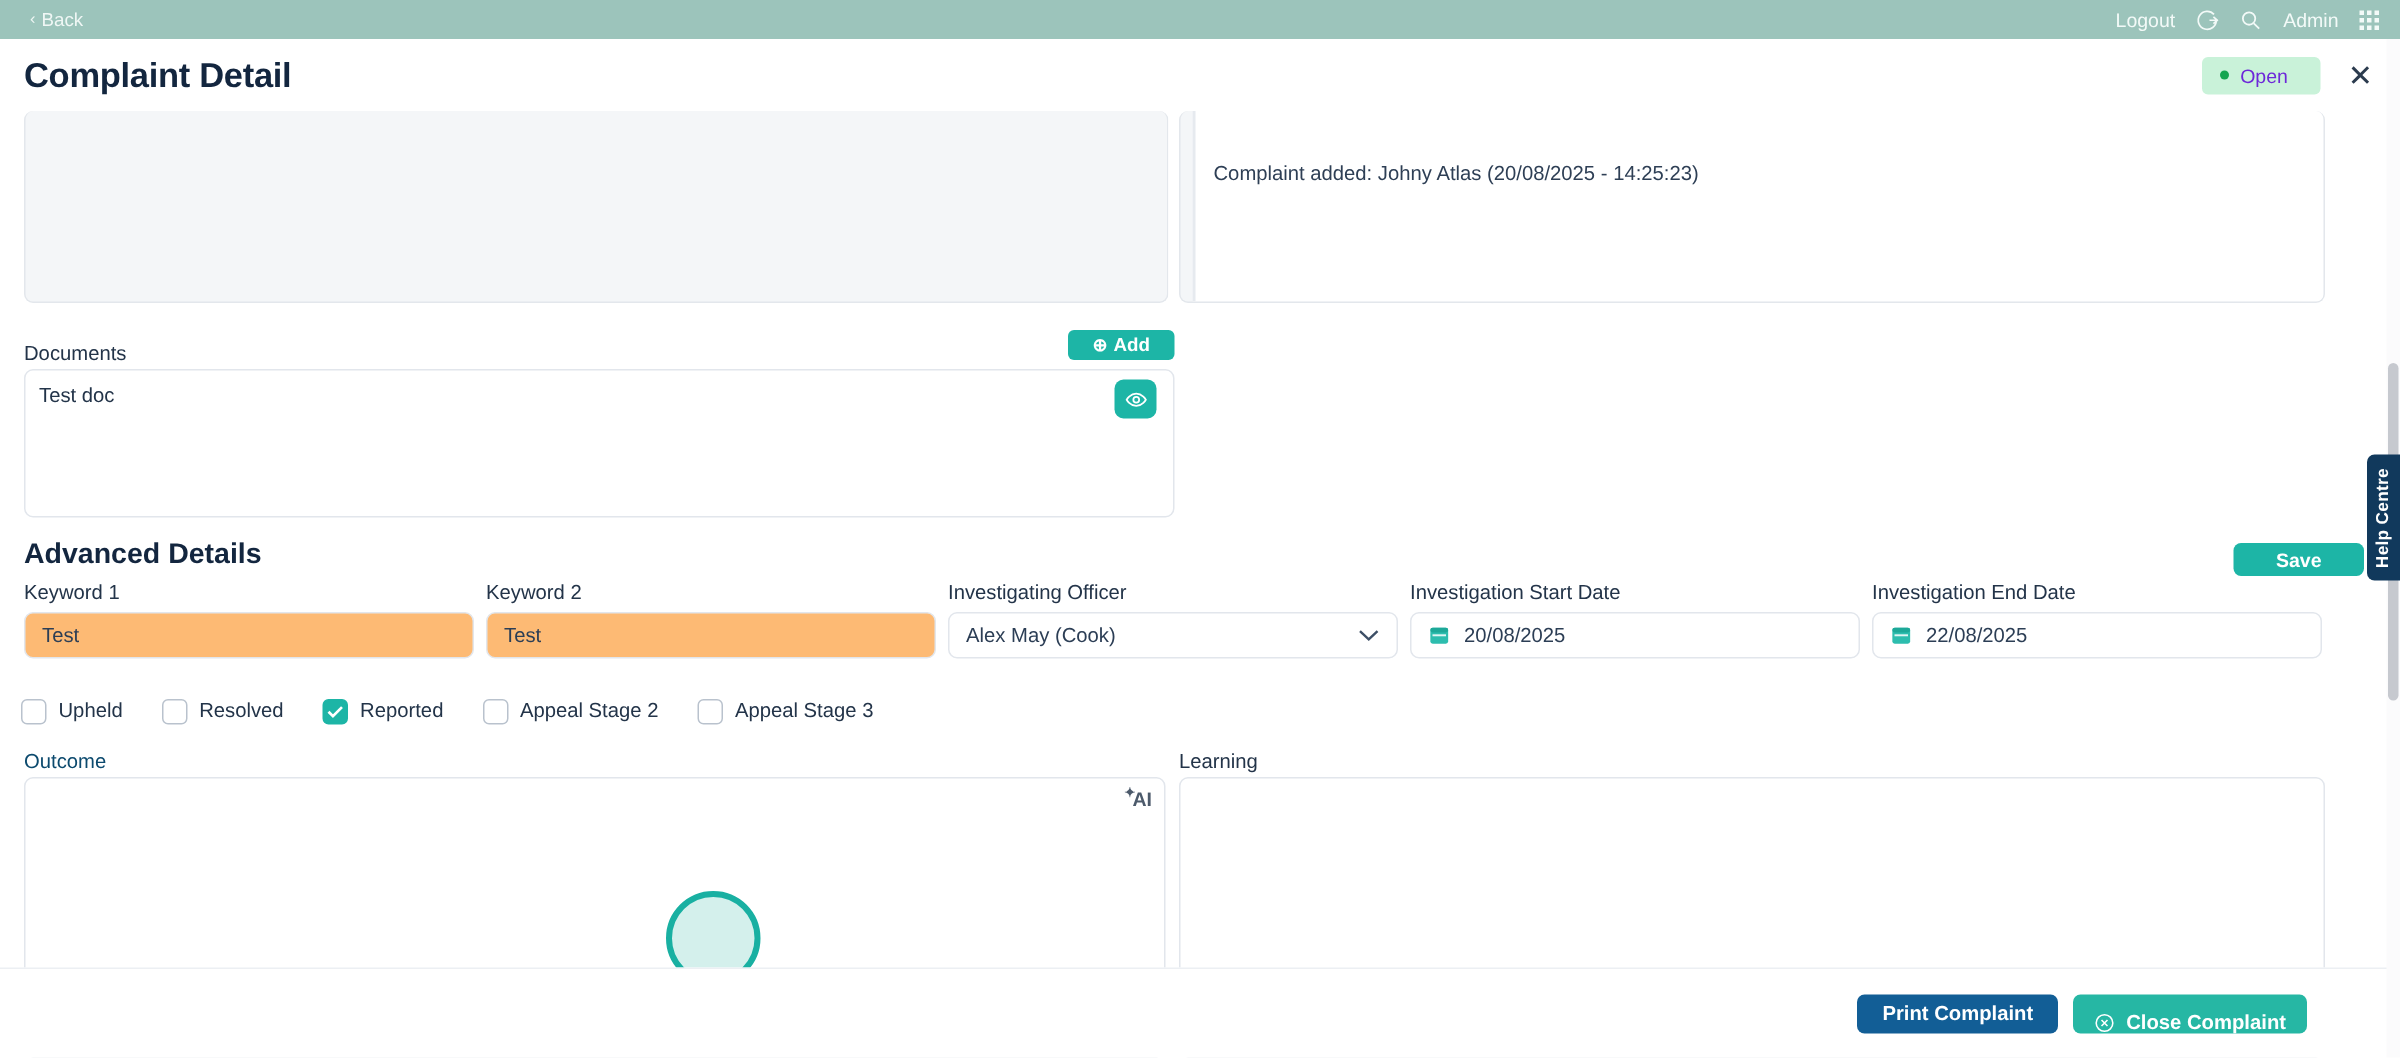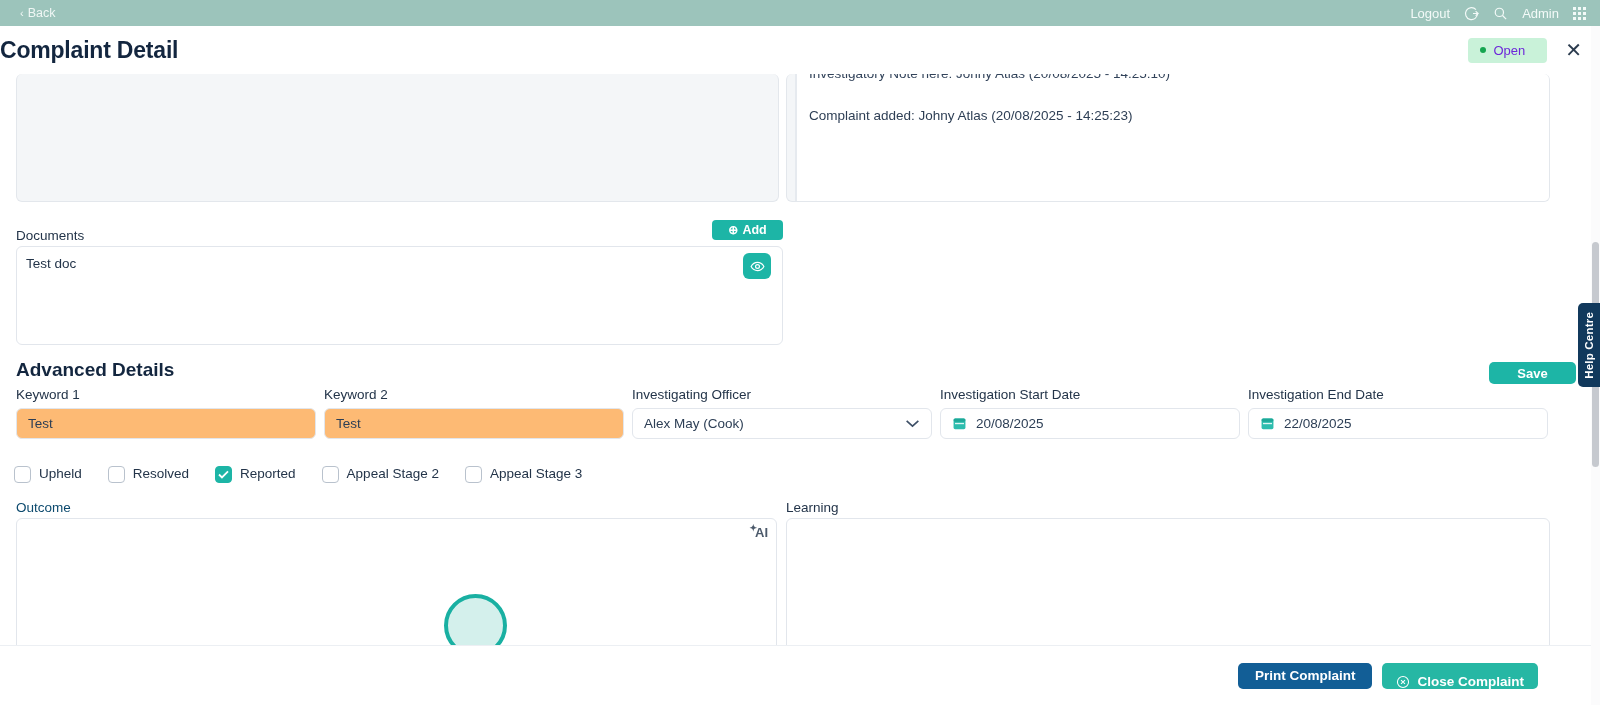--- a/index.html
+++ b/index.html
@@ -36,21 +36,21 @@
   }
   .icon-grid-dots i { background: #f3faf8; display: block; width: 3px; height: 3px; }
 
   
   .page-header {
     position: absolute; top: 26px; left: 0; width: 1600px; height: 48px;
     background: #fff;
     display: flex; align-items: center;
   }
   .page-title {
-    font-size: 23px; font-weight: 700; letter-spacing: -0.2px;
+    margin-left: 16px; font-size: 23px; font-weight: 700; letter-spacing: -0.2px;
     color: #13263f;
   }
   .header-right { margin-left: auto; display: flex; align-items: center; gap: 18px; margin-right: 18px; }
   .status-badge {
     background: #c9f2d9; color: #6d28d9; font-size: 13px;
     border-radius: 4px; padding: 5px 22px 5px 12px;
     display: flex; align-items: center; gap: 7px;
   }
   .status-dot { width: 6px; height: 6px; border-radius: 50%; background: #15a550; display: block; }
   .close-x {
@@ -262,21 +262,20 @@
     <div class="close-x">✕</div>
   </div>
 </div>
 
 <div class="body-wrap">
 
   <div class="panel-left"></div>
 
   <div class="panel-right">
     <div class="panel-right-inner">
-      <div class="audit-line partial">Investigatory Note here: Johny Atlas (20/08/2025 - 14:25:10)</div>
       <div class="audit-line full">Complaint added: Johny Atlas (20/08/2025 - 14:25:23)</div>
     </div>
   </div>
 
   <div class="doc-label">Documents</div>
   <button class="btn-add">
     <span class="plus">⊕</span>
     <span>Add</span>
   </button>
   <div class="doc-box">

